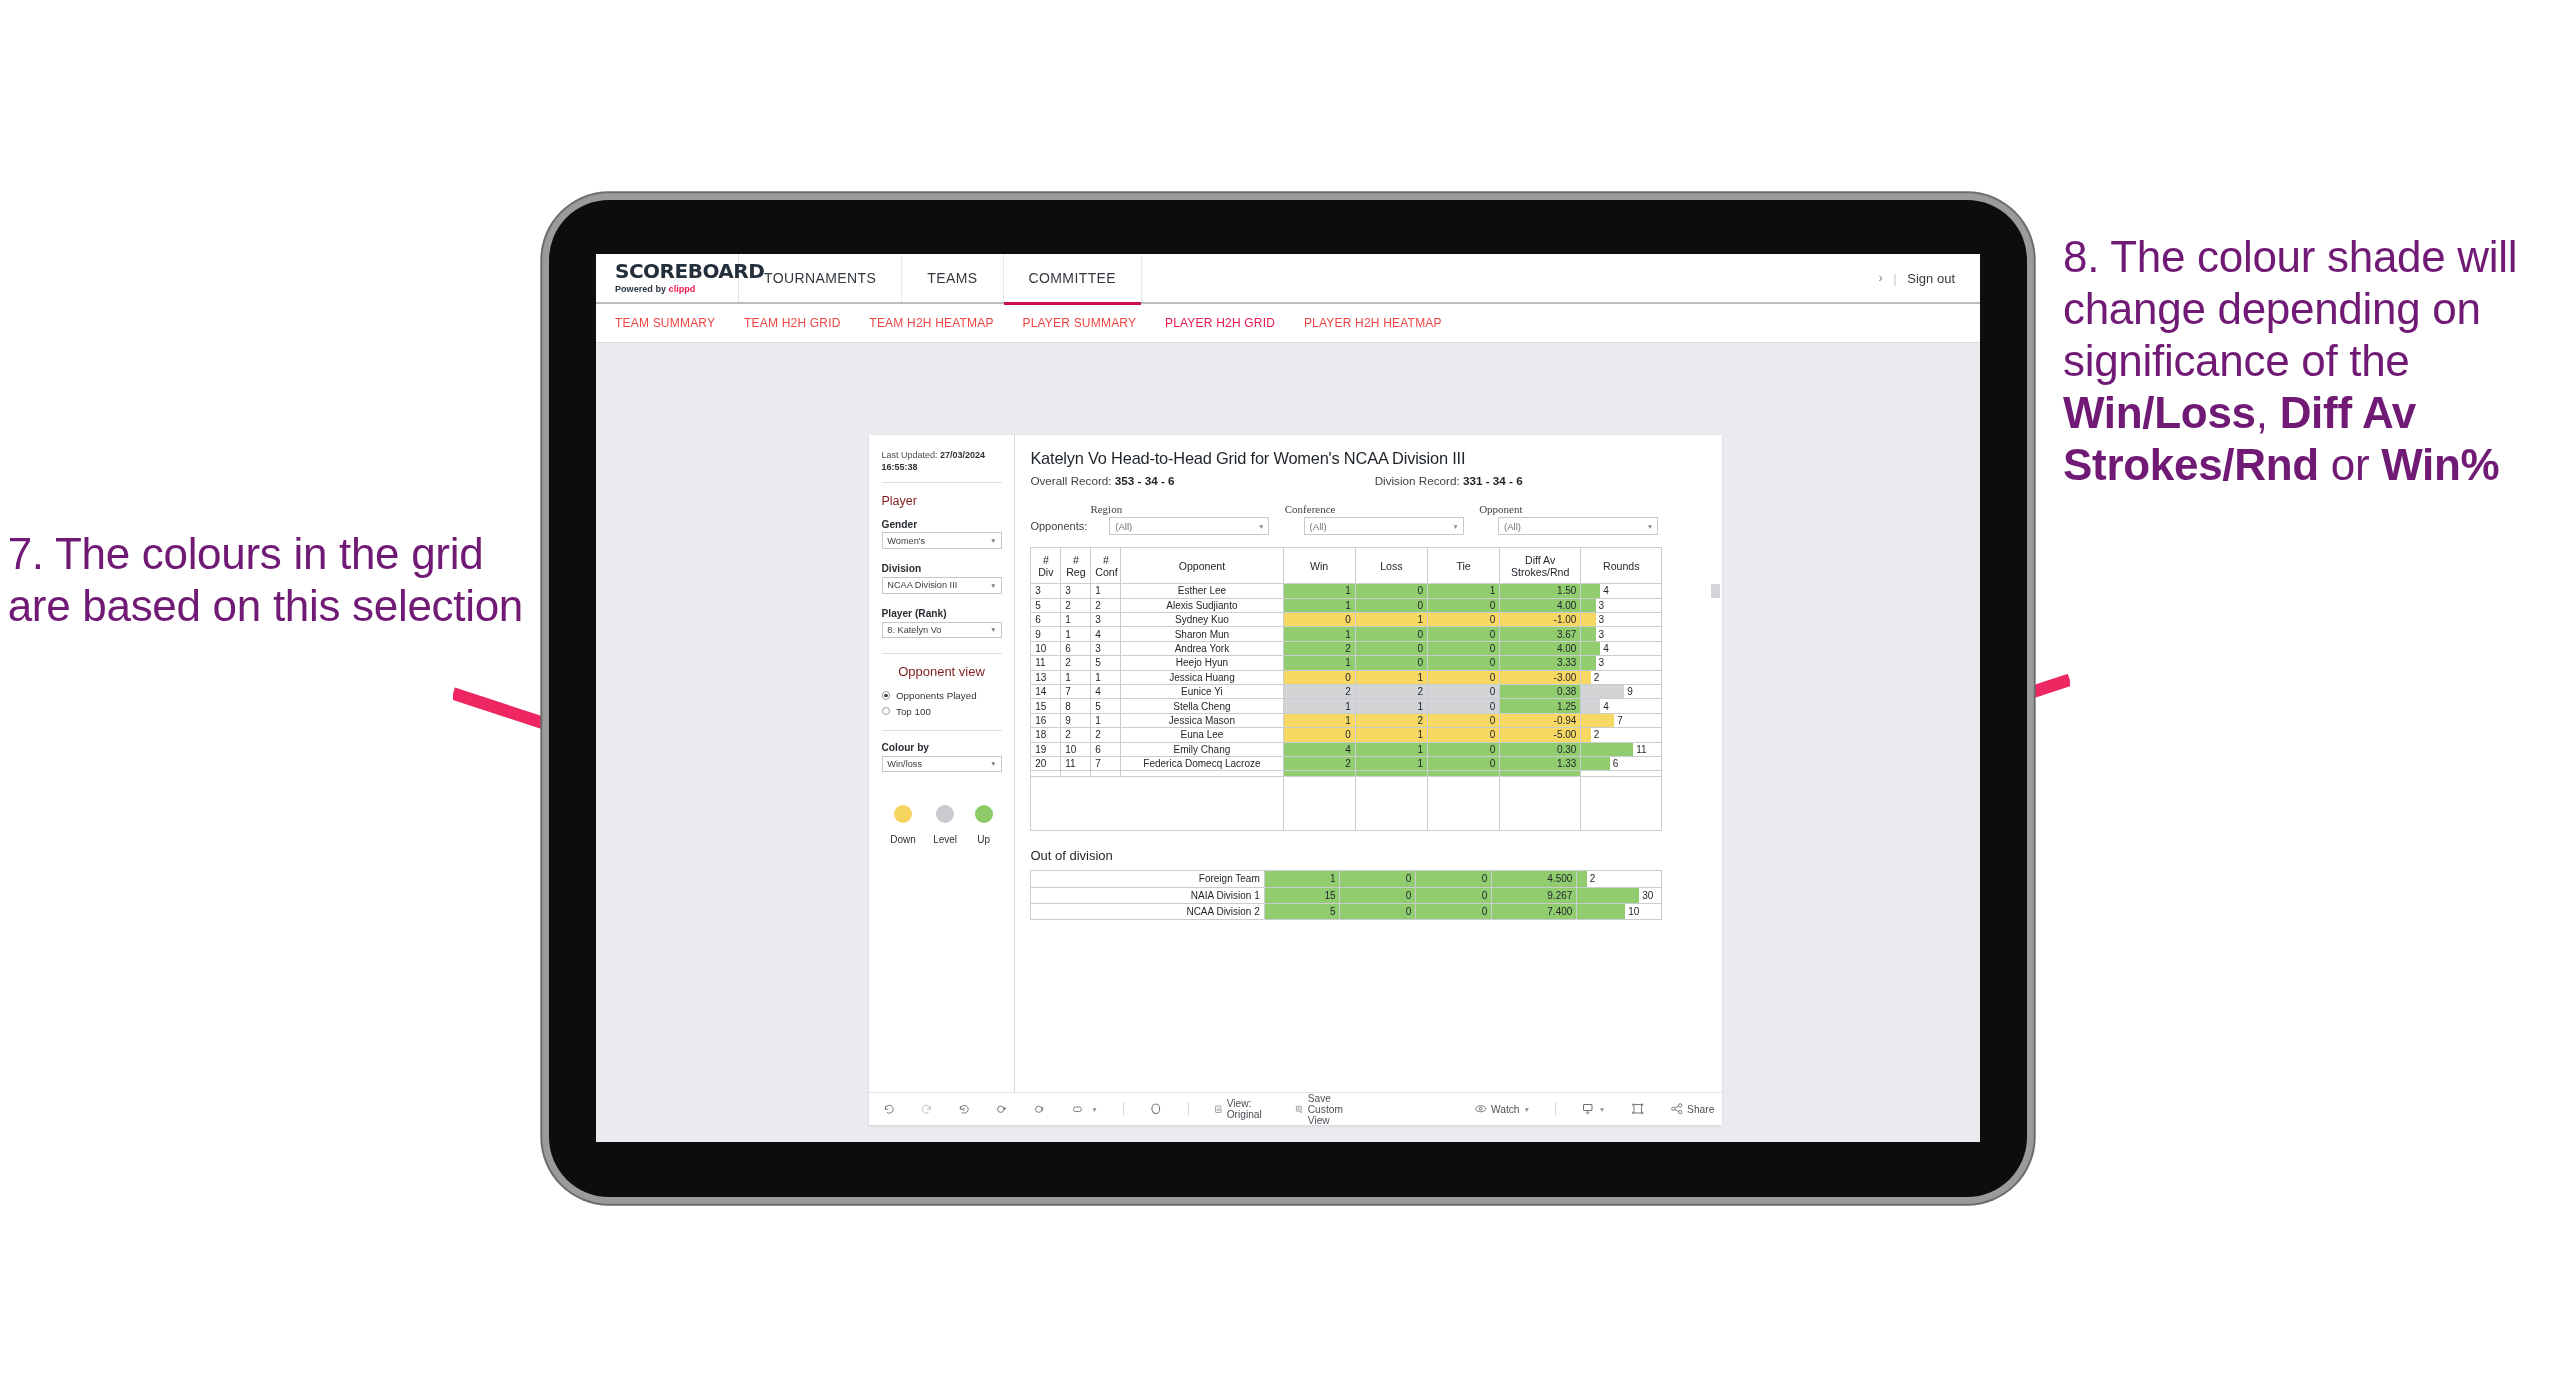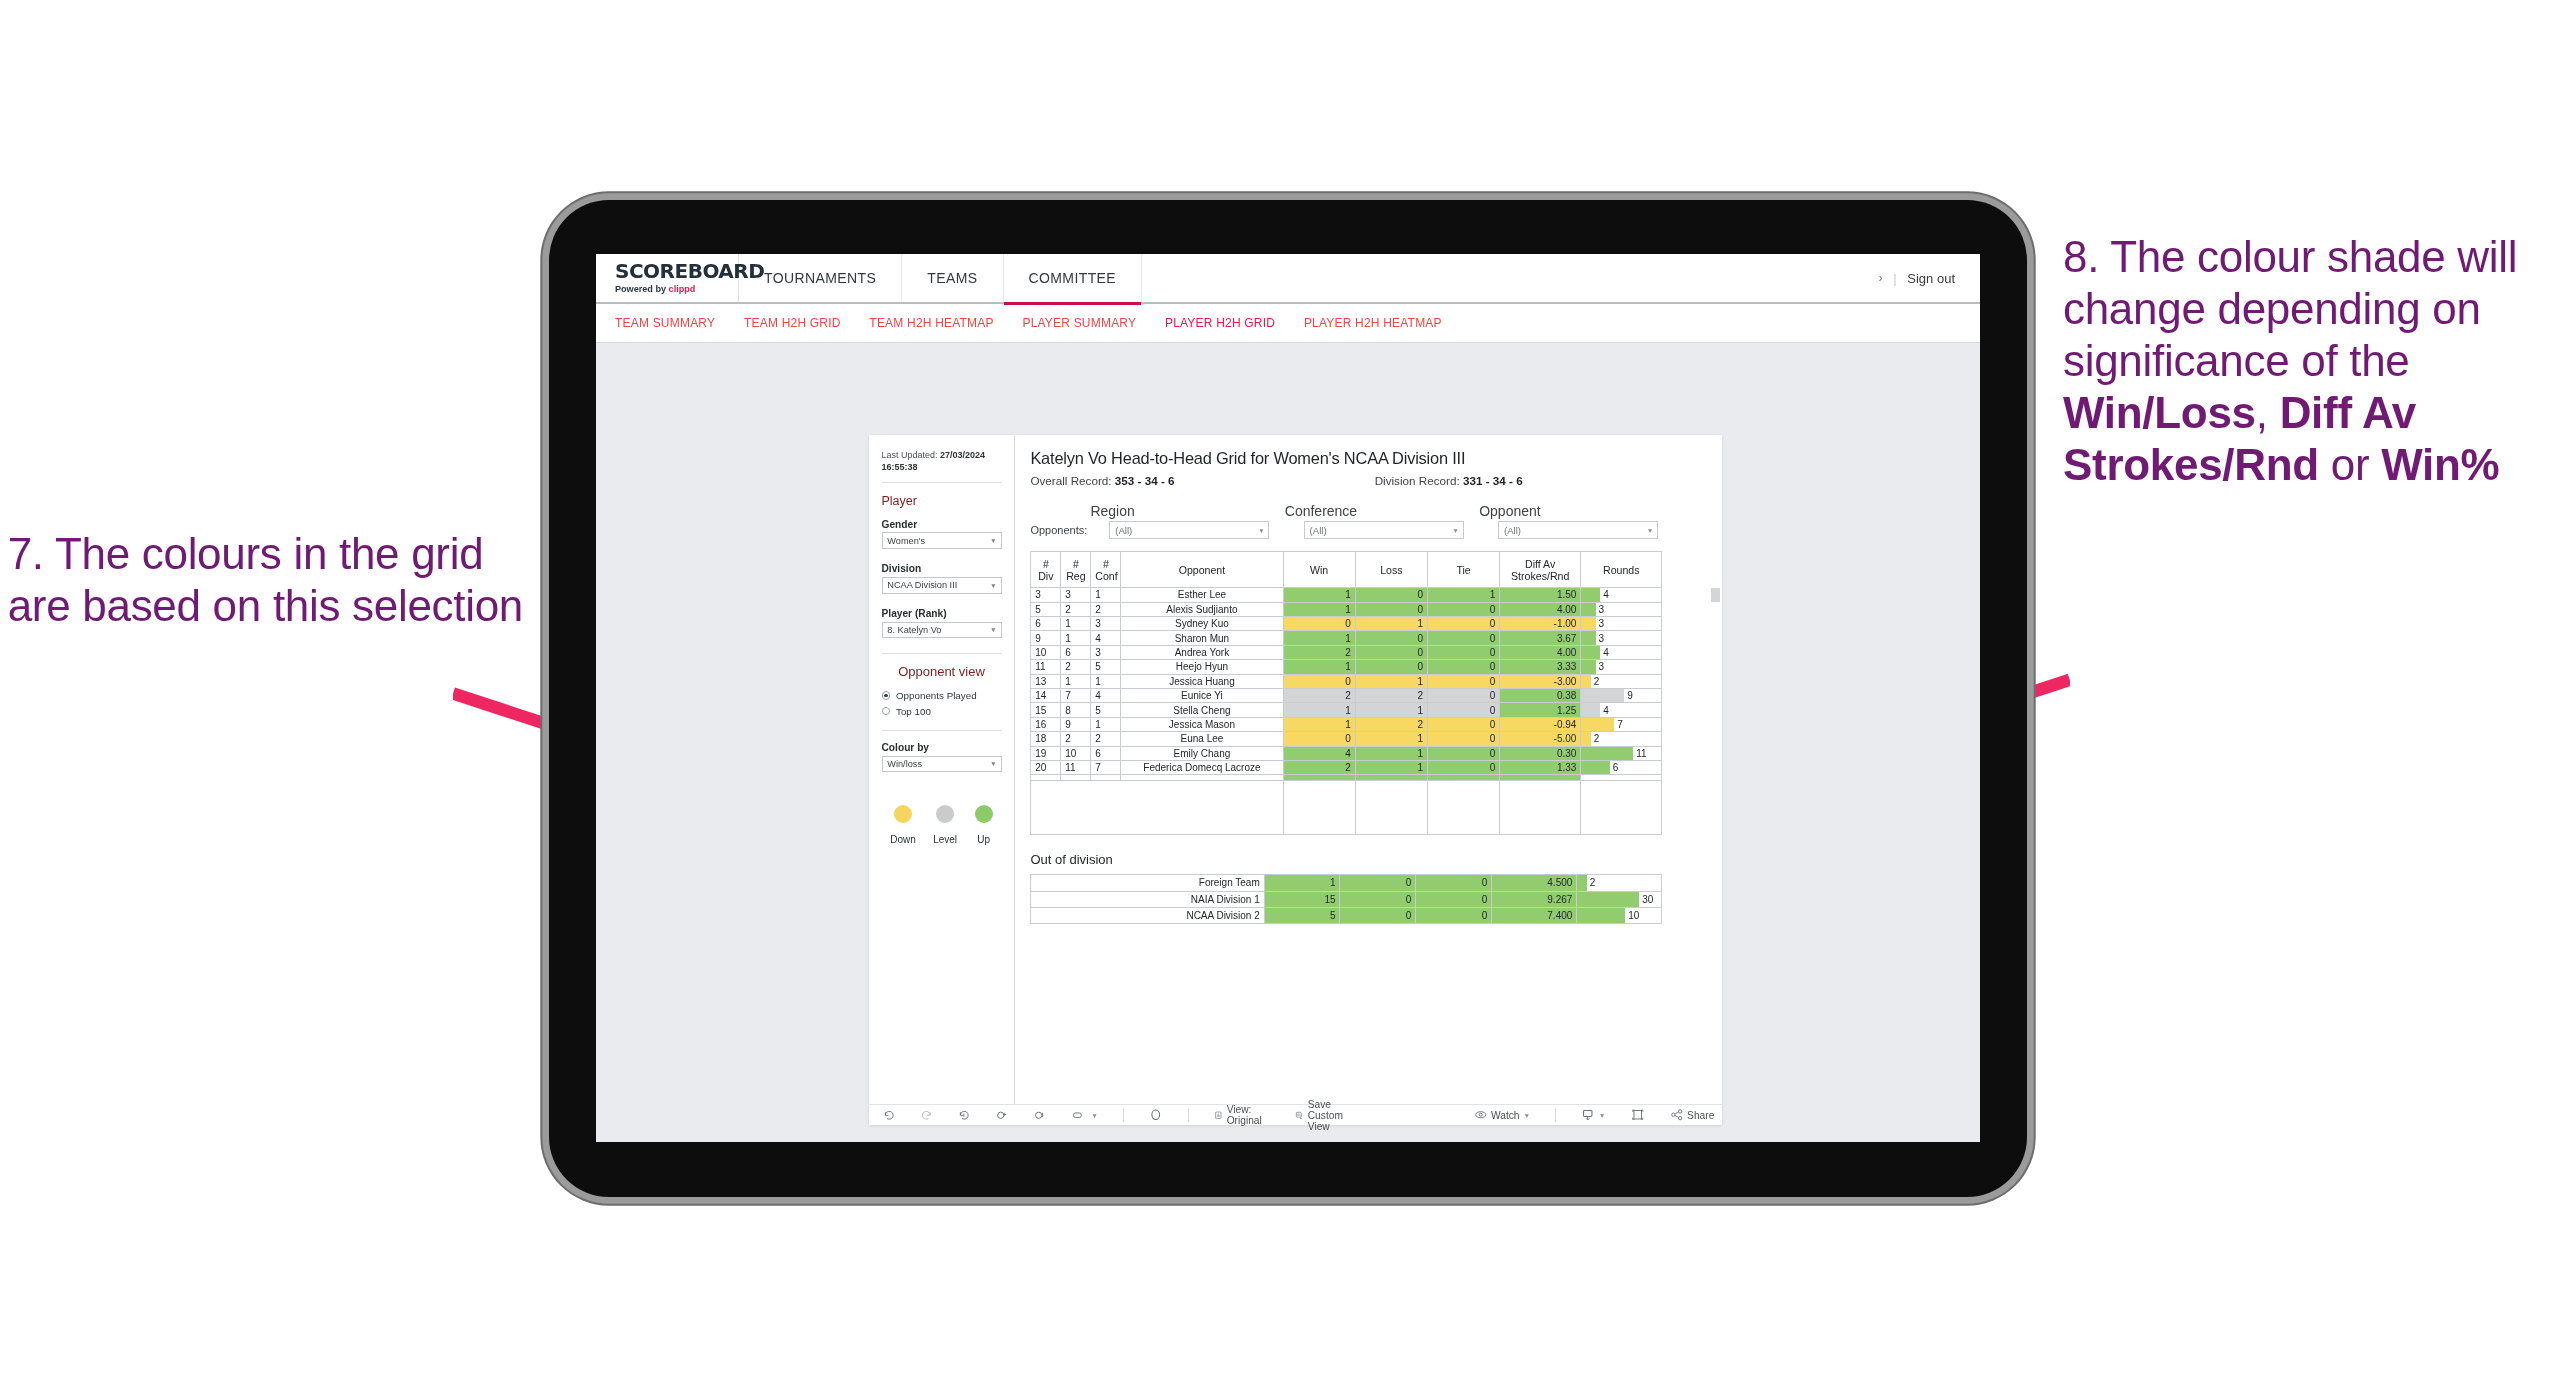--- a/index.html
+++ b/index.html
@@ -141,21 +141,21 @@
   
   #main { flex:1; padding: 13.5px 13.5px 0 15.4px; min-width:0; }
   .h-title { font-size:16.4px; color:#1d2328; letter-spacing:-0.2px; }
   .h-records { margin-top:6.7px; display:flex; font-size:11.7px; color:#3d4348; }
   .h-records b { color:#1d2328; font-weight:bold; }
   .h-records .r2 { margin-left: 200px; }
 
   .filters { margin-top:15.4px; display:flex; align-items:flex-end; gap:0; }
   .filters .oplabel { font-size:11px; color:#3d4348; padding-bottom:2.9px; width:60px; }
   .fgroup { width:179px; margin-right:15.4px; }
-  .fgroup .flbl { font-size:14px; color:#3d4348; margin-bottom:2.9px; }
+  .fgroup .flbl { font-size:11px; color:#3d4348; margin-bottom:2.9px;font-family:Liberation Serif, serif; }
   .fsel {
     height:17.3px; border:1px solid #c7cacd; background:#fff;
     display:flex; align-items:center; justify-content:space-between;
     padding: 0 3.9px 0 4.8px; font-size:9.6px; color:#6e7479;margin-left:19px;
   }
   .fsel .caret { color:#8b9095; font-size:6.7px; }
 
   
   #gridwrap { margin-top: 12.5px; position:relative; }
   table.grid { border-collapse:collapse; width: 632px; table-layout:fixed; font-size:10px; color:#22272c; }
@@ -183,21 +183,21 @@
     position:absolute; right:-11.6px; top:37px; width:9.6px; height:13.5px; background:#d3d5d8;
   }
 
   .ood-title { margin-top:17.3px; font-size:13px; color:#1d2328; }
   table.ood { border-collapse:collapse; width:632px; table-layout:fixed; font-size:10px; color:#22272c; margin-top:6.7px;}
   table.ood td { border:1px solid #c9ccd0; height:16.4px; padding:0 3.9px; }
   .o-name { width:200px; text-align:right; }
 
   
   #toolbar {
-    height: 21px; border-top:1px solid #e0e2e5; background:#fff;
+    height: 33px; border-top:1px solid #e0e2e5; background:#fff;
     display:flex; align-items:center; gap:10px; padding-left:13.5px;
     font-size:10.2px; color:#4a4f54;
   }
   .tb { display:flex; align-items:center; gap:3.9px; padding: 0 7.7px; }
   .tb:first-child{ padding-left:0; }
   .tbsep { width:1px; height:13.5px; background:#d8dade; margin:0 7.7px; }
   .spacer { flex: 0 0 71px; }
 </style>
 </head>
 <body>

